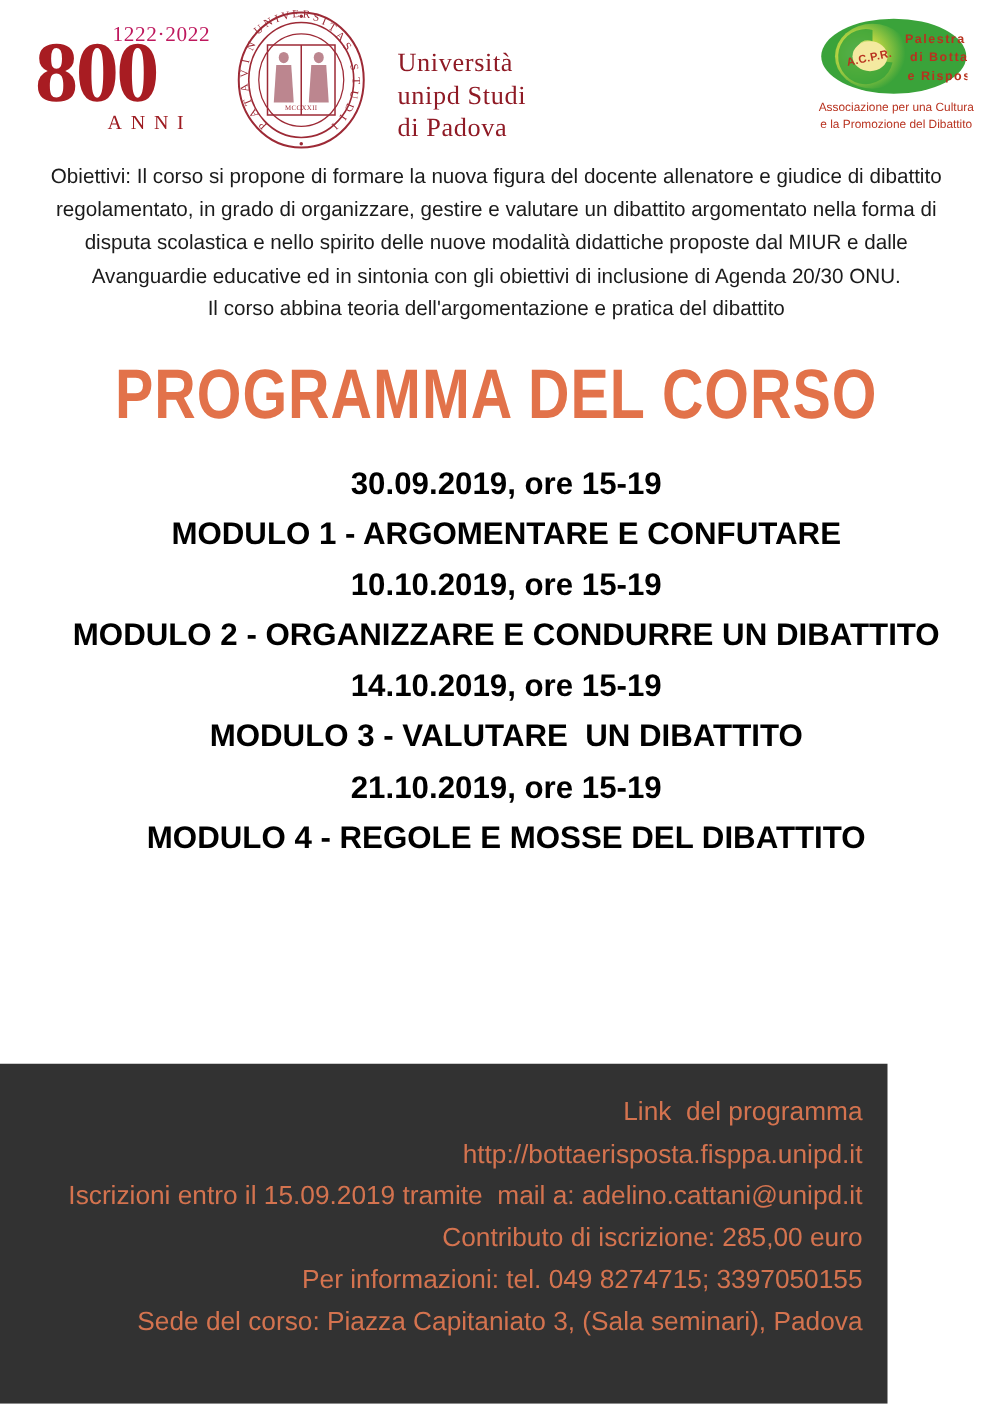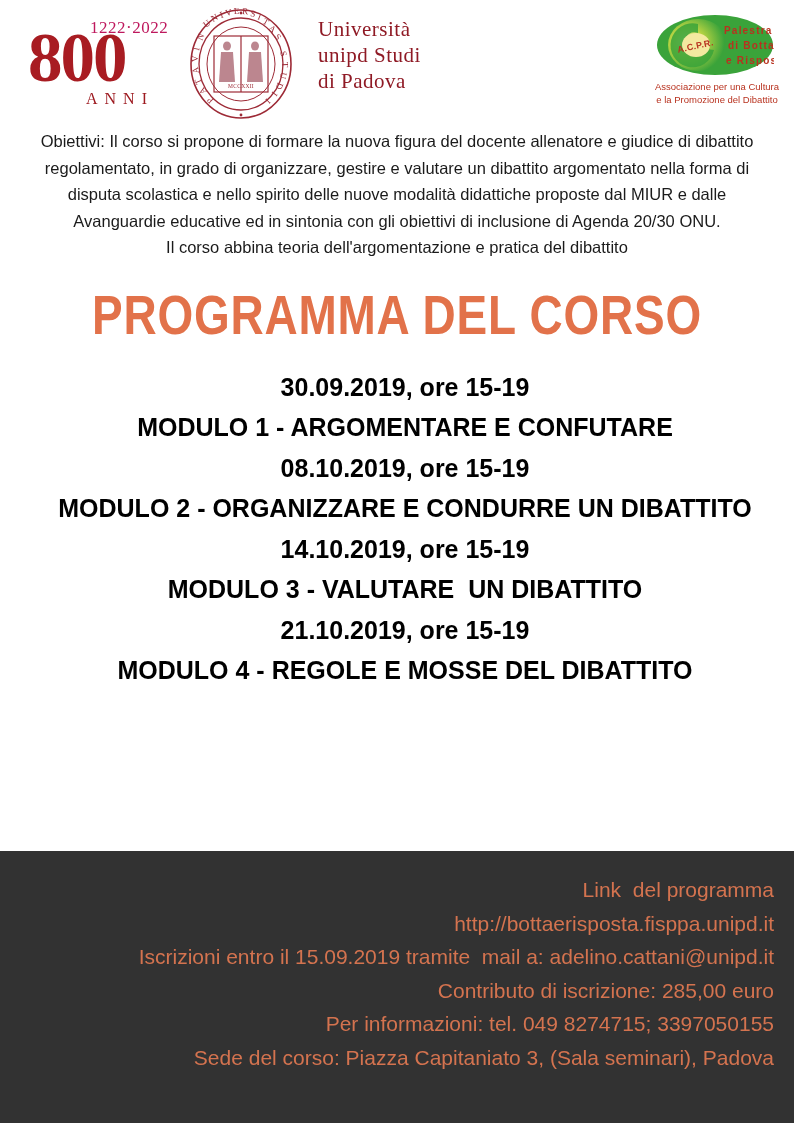--- a/index.html
+++ b/index.html
@@ -67,21 +67,21 @@
   .seal {
     position: absolute;
     left: 188px;
     top: 8px;
     width: 106px;
     height: 112px;
   }
   .seal-text {
     position: absolute;
     left: 318px;
-    top: 16px;
+    top: 37px;
     font-family: "Liberation Serif", serif;
     font-size: 21px;
     line-height: 26px;
     color: #8f1a25;
     letter-spacing: 0.5px;
   }
   .seal-text .l1, .seal-text .l2, .seal-text .l3 { display: block; white-space: nowrap; }
 
   
   .acpr {
@@ -151,21 +151,21 @@
     line-height: 40.5px;
     white-space: pre;
   }
   .schedule .module.wrap { white-space: pre-wrap; }
 
   
   .footer {
     position: absolute;
     left: 0;
     top: 851px;
-    width: 794px;
+    width: 710px;
     height: 272px;
     background: #323232;
     box-sizing: border-box;
     padding: 22px 20px 0 20px;
     text-align: right;
   }
   .footer .fline {
     color: #d4734f;
     font-size: 21px;
     line-height: 33.5px;
@@ -270,21 +270,21 @@
 </div>
 
 <div class="program-title">PROGRAMMA DEL CORSO</div>
 
 <div class="schedule">
   <div>
     <div class="date">30.09.2019, ore 15-19</div>
     <div class="module">MODULO 1 - ARGOMENTARE E CONFUTARE</div>
   </div>
   <div>
-    <div class="date">08.10.2019, ore 15-19</div>
+    <div class="date">10.10.2019, ore 15-19</div>
     <div class="module wrap">MODULO 2 - ORGANIZZARE E CONDURRE UN DIBATTITO</div>
   </div>
   <div>
     <div class="date">14.10.2019, ore 15-19</div>
     <div class="module">MODULO 3 - VALUTARE  UN DIBATTITO</div>
   </div>
   <div>
     <div class="date">21.10.2019, ore 15-19</div>
     <div class="module wrap">MODULO 4 - REGOLE E MOSSE DEL DIBATTITO</div>
   </div>

